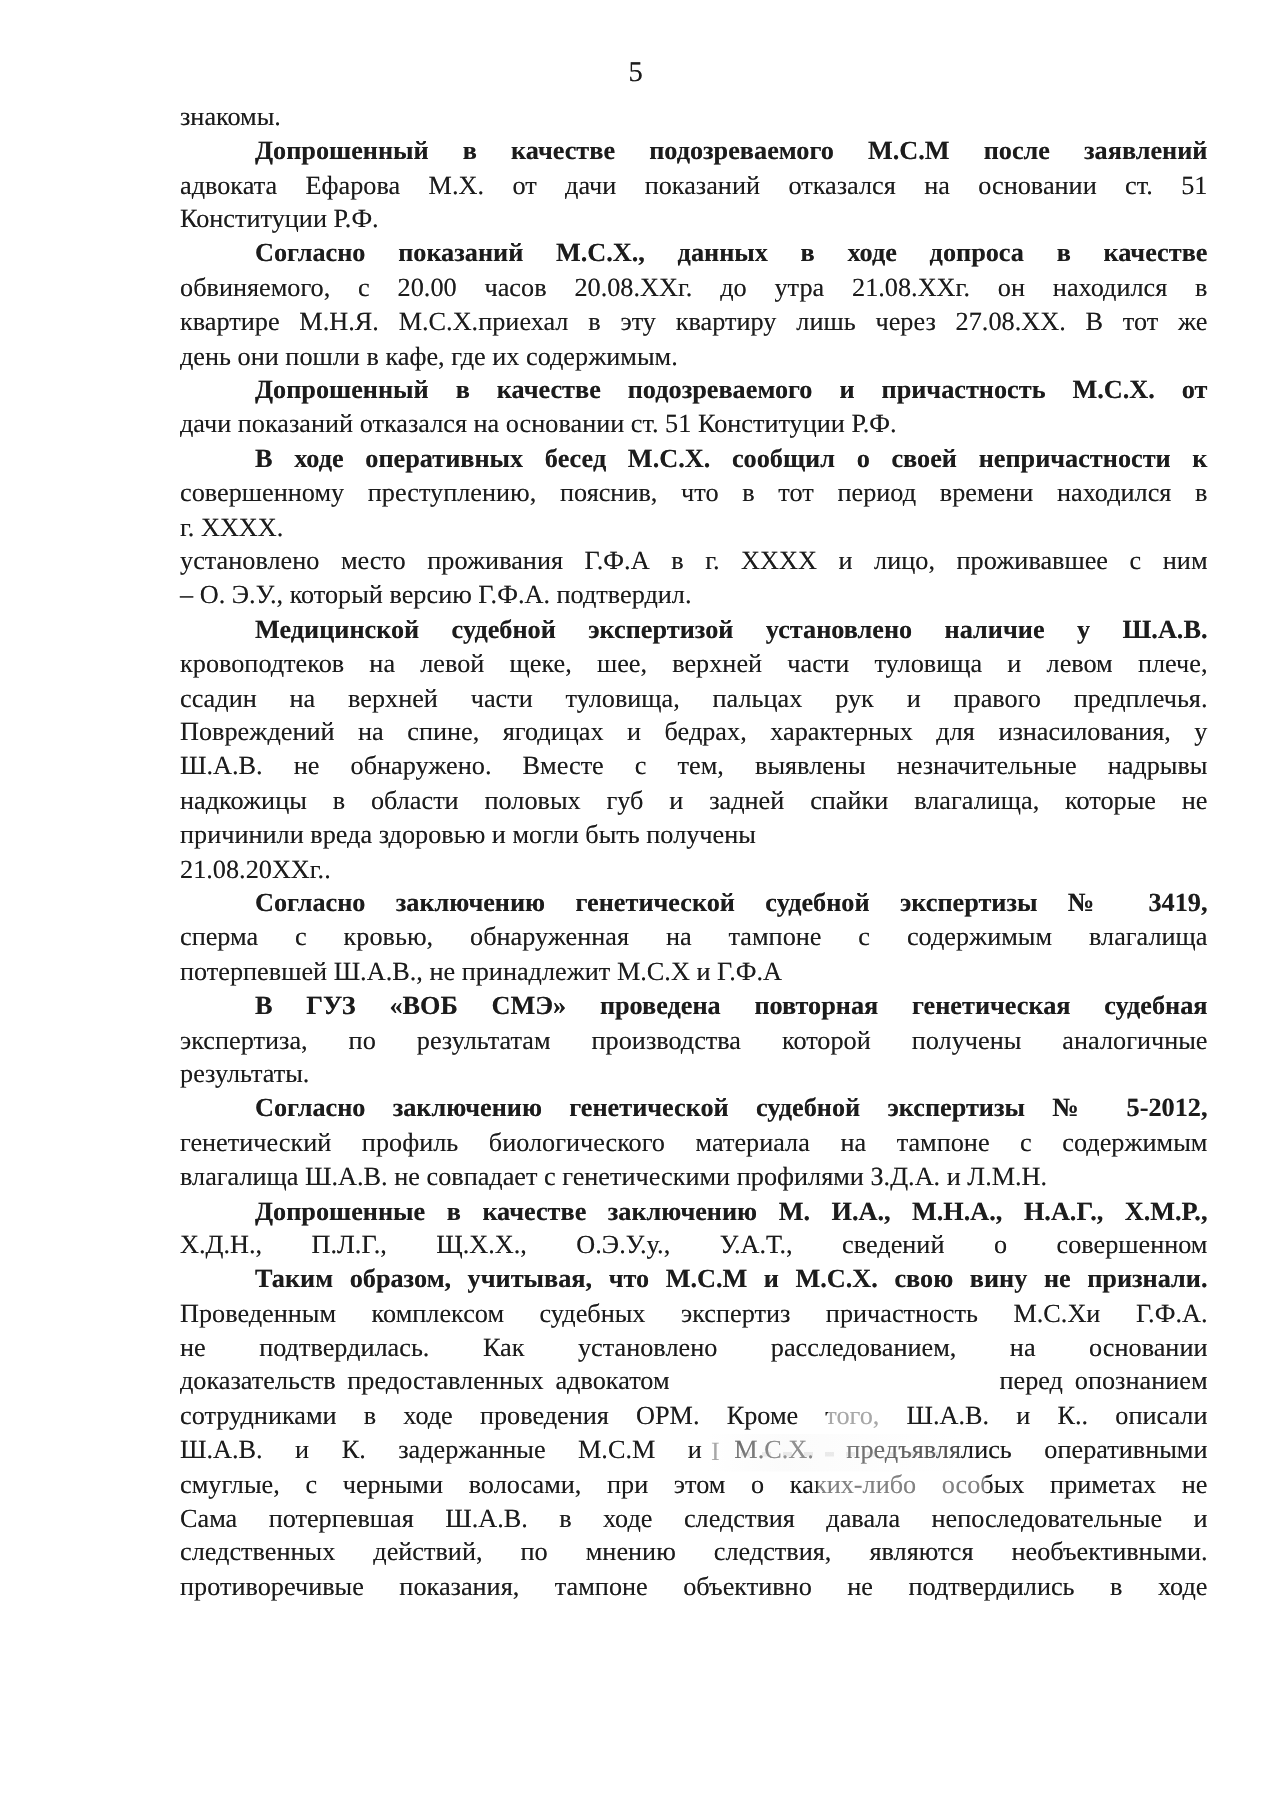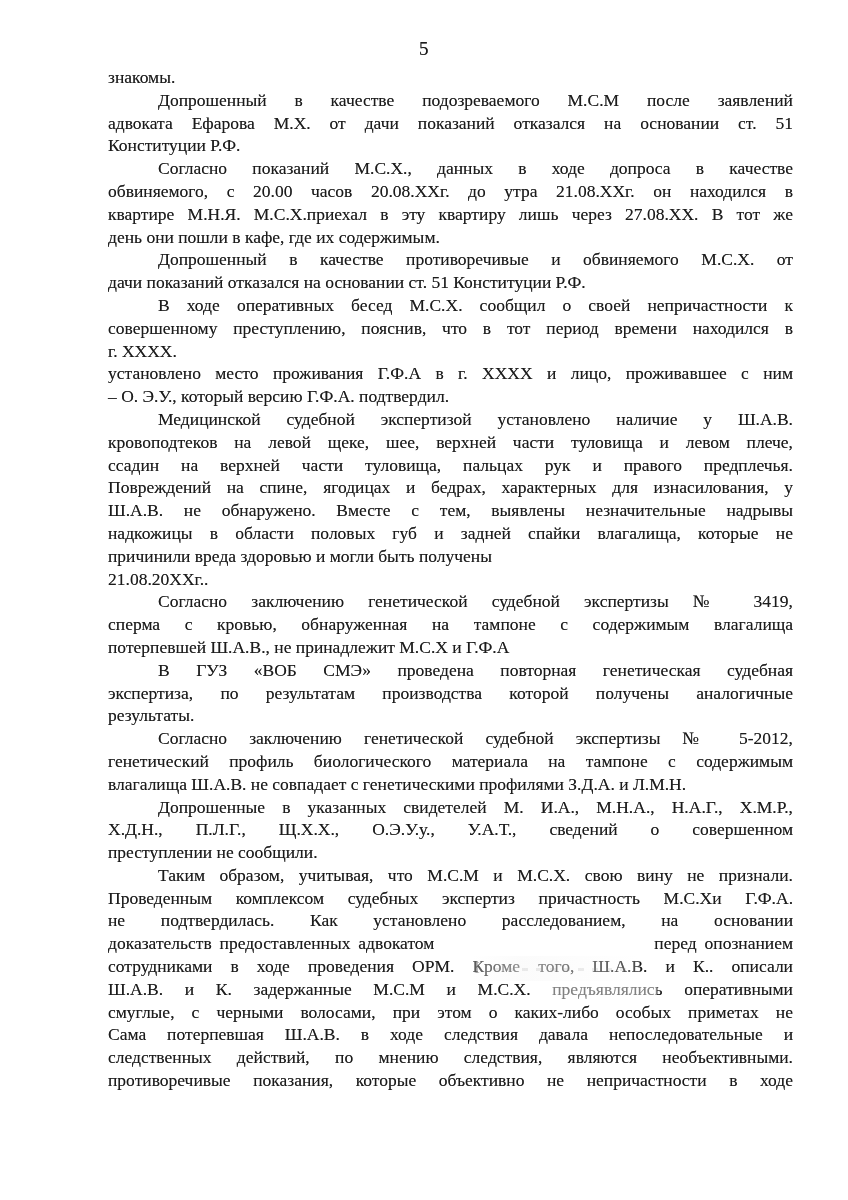--- a/index.html
+++ b/index.html
@@ -23,35 +23,35 @@
     width: 848px;
     text-align: center;
     font-size: 19px;
     line-height: 22px;
     letter-spacing: 0.5px;
     text-shadow: 0 0 0.4px rgba(0,0,0,0.55);
   }
   .doc-body {
     position: absolute;
     top: 66px;
-    left: 108px;
+    left: 120px;
     width: 685px;
     font-size: 17.5px;
     line-height: 22.8px;
     text-shadow: 0 0 0.4px rgba(0,0,0,0.5);
   }
   .para { margin: 0; padding: 0; }
   .line {
     text-align: justify;
     text-align-last: justify;
     white-space: normal;
     min-height: 22.8px;
   }
   .line.endline { text-align-last: left; }
-  .line.indent { text-indent: 50px; }
+  .line.indent { text-indent: 50px; font-weight: bold; }
   
   .erase-patch {
     position: absolute;
     z-index: 3;
     pointer-events: none;
   }
   .patch-soft { background: rgba(255,255,255,0.62); }
   .patch-strong {
     background: linear-gradient(90deg, rgba(255,255,255,0.25), rgba(248,248,248,0.55) 30%, rgba(255,255,255,0.2));
   }
@@ -89,21 +89,21 @@
         <div class="line">адвоката Ефарова М.Х. от дачи показаний отказался на основании ст. 51</div>
         <div class="line endline">Конституции Р.Ф.</div>
       </div>
       <div class="para">
         <div class="line indent">Согласно показаний М.С.Х., данных в ходе допроса в качестве</div>
         <div class="line">обвиняемого, с 20.00 часов 20.08.ХХг. до утра 21.08.ХХг. он находился в</div>
         <div class="line">квартире М.Н.Я. М.С.Х.приехал в эту квартиру лишь через 27.08.ХХ. В тот же</div>
         <div class="line endline">день они пошли в кафе, где их содержимым.</div>
       </div>
       <div class="para">
-        <div class="line indent">Допрошенный в качестве противоречивые и обвиняемого М.С.Х. от</div>
+        <div class="line indent">Допрошенный в качестве подозреваемого и причастность М.С.Х. от</div>
         <div class="line endline">дачи показаний отказался на основании ст. 51 Конституции Р.Ф.</div>
       </div>
       <div class="para">
         <div class="line indent">В ходе оперативных бесед М.С.Х. сообщил о своей непричастности к</div>
         <div class="line">совершенному преступлению, пояснив, что в тот период времени находился в</div>
         <div class="line endline">г. ХХХХ.</div>
       </div>
       <div class="para">
         <div class="line">установлено место проживания Г.Ф.А в г. ХХХХ и лицо, проживавшее с ним</div>
         <div class="line endline">– О. Э.У., который версию Г.Ф.А. подтвердил.</div>
@@ -129,35 +129,34 @@
         <div class="line indent">В ГУЗ «ВОБ СМЭ» проведена повторная генетическая судебная</div>
         <div class="line">экспертиза, по результатам производства которой получены аналогичные</div>
         <div class="line endline">результаты.</div>
       </div>
       <div class="para">
         <div class="line indent">Согласно заключению генетической судебной экспертизы № 5-2012,</div>
         <div class="line">генетический профиль биологического материала на тампоне с содержимым</div>
         <div class="line endline">влагалища Ш.А.В. не совпадает с генетическими профилями З.Д.А. и Л.М.Н.</div>
       </div>
       <div class="para">
-        <div class="line indent">Допрошенные в указанных свидетелей М. И.А., М.Н.А., Н.А.Г., Х.М.Р.,</div>
+        <div class="line indent">Допрошенные в качестве заключению М. И.А., М.Н.А., Н.А.Г., Х.М.Р.,</div>
         <div class="line">Х.Д.Н., П.Л.Г., Щ.Х.Х., О.Э.У.у., У.А.Т., сведений о совершенном</div>
-        <div class="line endline">преступлении не сообщили.</div>
       </div>
       <div class="para">
         <div class="line indent">Таким образом, учитывая, что М.С.М и М.С.Х. свою вину не признали.</div>
         <div class="line">Проведенным комплексом судебных экспертиз причастность М.С.Хи Г.Ф.А.</div>
         <div class="line">не подтвердилась. Как установлено расследованием, на основании</div>
         <div class="line">доказательств предоставленных адвокатом &nbsp;&nbsp;&nbsp;&nbsp;&nbsp;&nbsp;&nbsp;&nbsp;&nbsp;&nbsp;&nbsp;&nbsp;&nbsp;&nbsp;&nbsp;&nbsp;&nbsp;&nbsp;&nbsp;&nbsp;&nbsp;&nbsp;&nbsp;&nbsp;&nbsp;&nbsp; перед опознанием</div>
         <div class="line">сотрудниками в ходе проведения ОРМ. Кроме того, Ш.А.В. и К.. описали</div>
         <div class="line">Ш.А.В. и К. задержанные М.С.М и М.С.Х. предъявлялись оперативными</div>
         <div class="line">смуглые, с черными волосами, при этом о каких-либо особых приметах не</div>
         <div class="line">Сама потерпевшая Ш.А.В. в ходе следствия давала непоследовательные и</div>
         <div class="line">следственных действий, по мнению следствия, являются необъективными.</div>
-        <div class="line">противоречивые показания, которые объективно не непричастности в ходе</div>
+        <div class="line">противоречивые показания, тампоне объективно не подтвердились в ходе</div>
       </div>
     </div>
 
   <div class="erase-patch patch-soft" style="left:552px; top:937px; width:40px; height:20px;"></div>
 
   <div class="erase-patch patch-strong" style="left:472px; top:956px; width:168px; height:25px;">
     <span class="ghost">І</span>
     <span class="ghost-trace"></span>
   </div>
 

